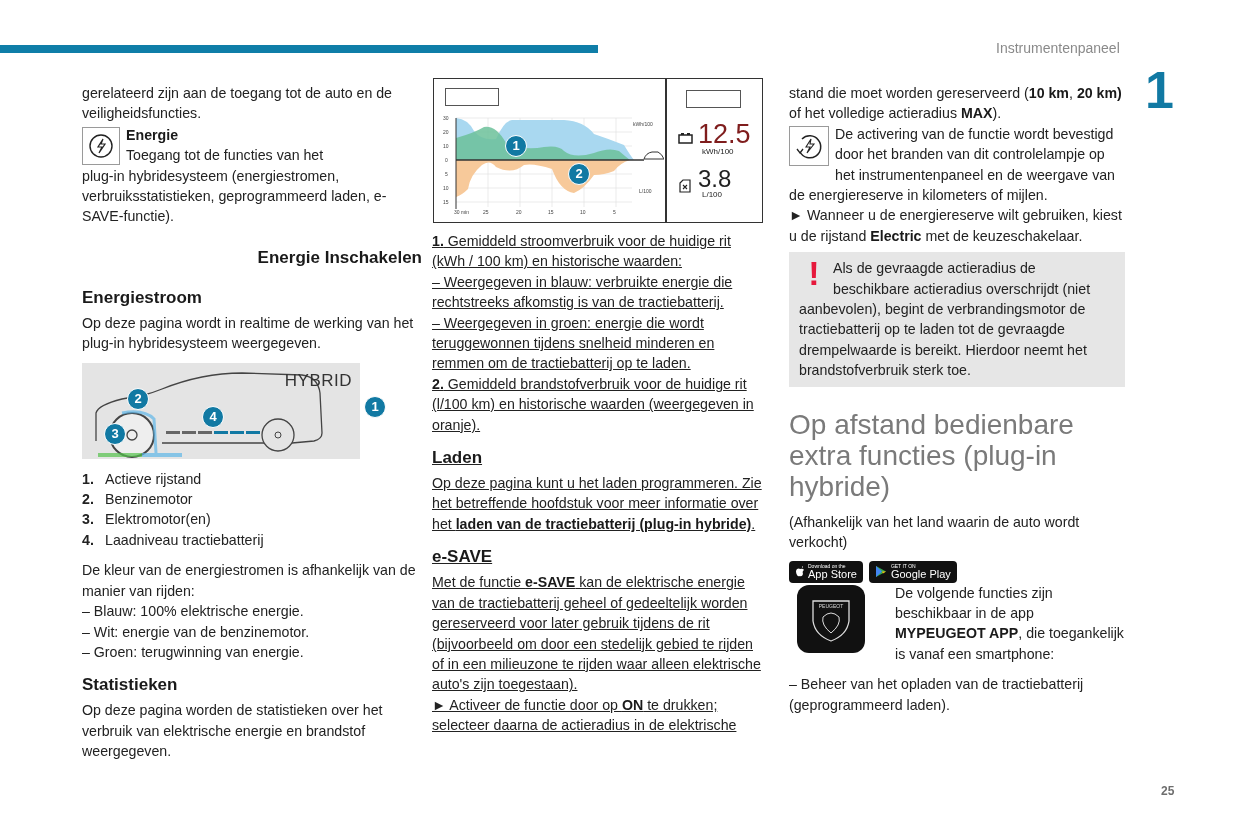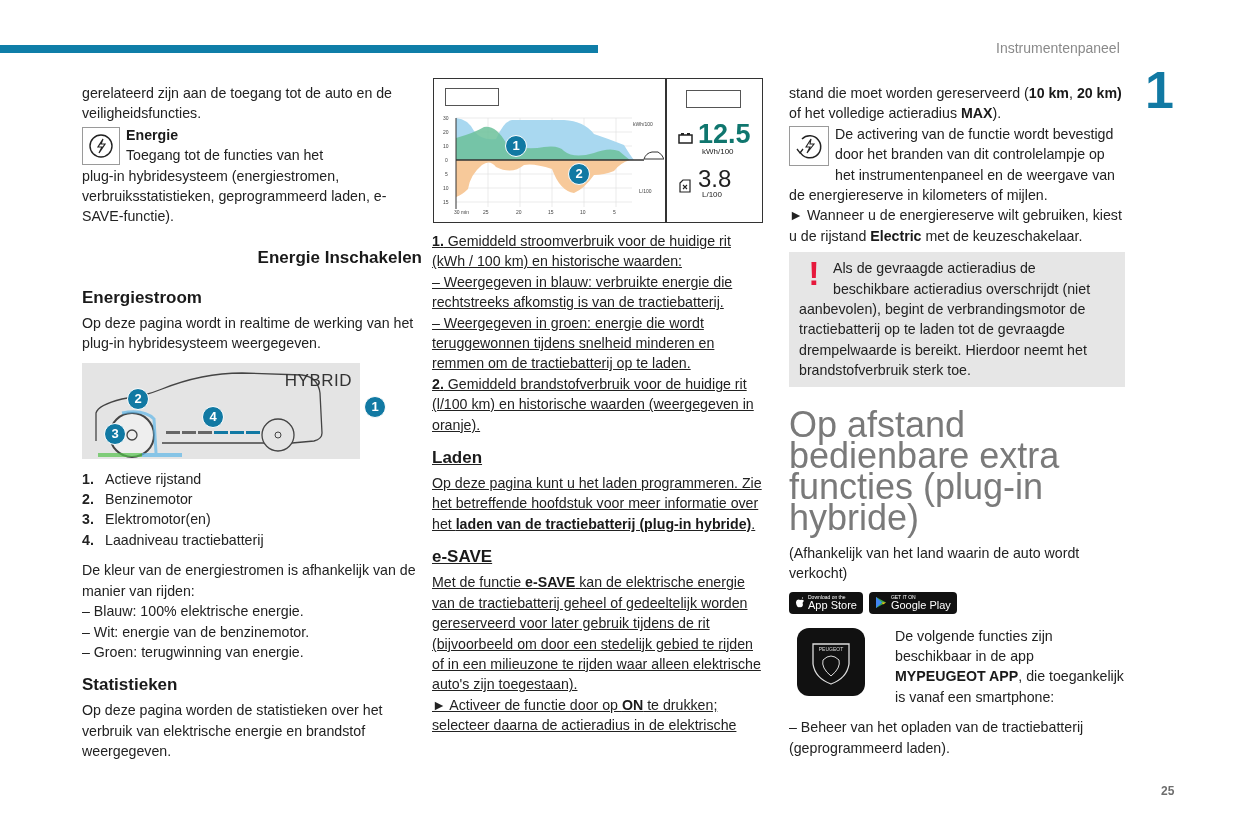--- a/index.html
+++ b/index.html
@@ -10,21 +10,21 @@
   .chapter-num { position:absolute; left:1145px; top:64px; font-size:52px; font-weight:bold; color:#1179a3; line-height:1; }
   .page-num { position:absolute; left:1161px; top:784px; font-size:12px; font-weight:bold; color:#6e6e6e; }
   .col { position:absolute; top:83px; font-size:14.2px; line-height:20.4px; }
   .col1 { left:82px; width:340px; }
   .col2 { left:432px; width:334px; }
   .col3 { left:789px; width:336px; }
   p { margin:0; }
   b { font-weight:bold; color:#1a1a1a; }
   .h1 { font-size:17px; font-weight:bold; margin:16px 0 14px 0; line-height:30px; color:#1a1a1a;text-align:right; }
   .h2 { font-size:17px; font-weight:bold; margin:8px 0 4px 0; line-height:22px; color:#1a1a1a; }
-  .h-grey { font-size:36px; color:#7a7a7a; line-height:31px; margin:22px 0 10px 0; }
+  .h-grey { font-size:28px; color:#7a7a7a; line-height:31px; margin:22px 0 10px 0; }
   .iconbox { float:left; width:38px; height:38px; border:1px solid #9a9a9a; margin:2px 6px 0 0; display:flex; align-items:center; justify-content:center; box-sizing:border-box; }
   .numlist div { display:flex; }
   .numlist .n { width:23px; font-weight:bold; }
   .warn { background:#e6e6e6; padding:6px 10px 6px 10px; margin:6px 0 0 0; }
   .warn .bang { float:left; width:30px; height:30px; color:#e6193c; font-size:34px; font-weight:bold; line-height:30px; text-align:center; margin-right:4px; }
   .diagram { background:#e4e4e4; width:278px; height:96px; position:relative; margin:9px 0 10px 0; }
   .badge { position:absolute; width:20px; height:20px; border-radius:50%; background:#1179a3; color:#fff; font-size:13px; font-weight:bold; text-align:center; line-height:20px; border:1.5px solid #fff; }
   .hybrid-label { position:absolute; right:8px; top:8px; font-size:17px; color:#333; letter-spacing:0.5px; }
   .chartbox { position:absolute; left:433px; top:78px; width:330px; height:145px; border:1.5px solid #333; box-sizing:border-box; }
   .chartbox .div { position:absolute; left:231px; top:0; width:1.5px; height:100%; background:#333; }
@@ -154,21 +154,21 @@
   </svg>
   <span class="badge" style="left:71px;top:56px;">1</span>
   <span class="badge" style="left:134px;top:84px;">2</span>
   <div class="div"></div>
   <div class="smallrect" style="left:252px;top:11px;width:53px;height:16px;"></div>
   <svg width="16" height="12" style="position:absolute;left:244px;top:53px;">
       <rect x="1" y="3" width="13" height="8" fill="none" stroke="#222" stroke-width="1.5"></rect>
       <rect x="3" y="1" width="3" height="2" fill="#222"></rect>
       <rect x="9" y="1" width="3" height="2" fill="#222"></rect>
     </svg>
-  <span style="position:absolute;left:264px;top:40px;font-size:27px;color:#0f766e;font-weight:bold;">12.5</span>
+  <span style="position:absolute;left:264px;top:40px;font-size:27px;color:#7f1d1d;">12.5</span>
   <span style="position:absolute;left:268px;top:68px;font-size:8px;color:#222;">kWh/100</span>
   <svg width="14" height="14" style="position:absolute;left:244px;top:100px;">
       <path d="M2 4 L5 1 L12 1 L12 13 L2 13 Z" fill="none" stroke="#222" stroke-width="1.2"></path>
       <path d="M5 6 L9 10 M9 6 L5 10" stroke="#222" stroke-width="1.1"></path>
     </svg>
   <span style="position:absolute;left:264px;top:86px;font-size:24px;color:#222;">3.8</span>
   <span style="position:absolute;left:268px;top:111px;font-size:8px;color:#222;">L/100</span>
 </div>
 
 <div class="col col2" style="top:231px;text-decoration:underline;">
@@ -217,21 +217,21 @@
           <path d="M1 1 L11 6.5 L1 12 Z" fill="#34a853"></path>
           <path d="M1 1 L7 6.5 L1 12 Z" fill="#4285f4"></path>
           <path d="M7 6.5 L11 6.5 L8 8.5 Z" fill="#fbbc05"></path>
         </svg>
       <span>
           <span class="small">GET IT ON</span>
           <span class="big">Google Play</span>
         </span>
     </span>
   </div>
-  <div style="margin-top:12px;padding-left:8px;">
+  <div style="padding-left:8px;">
     <div class="appicon">
       <svg width="44" height="48" viewBox="0 0 44 48">
           <path d="M4 6 L40 6 L40 26 Q38 40 22 46 Q6 40 4 26 Z" fill="none" stroke="#ddd" stroke-width="1.3"></path>
           <text x="22" y="13" font-size="5" fill="#ddd" text-anchor="middle" font-family="Liberation Sans, sans-serif">PEUGEOT</text>
           <path d="M14 22 Q22 14 30 22 Q32 30 22 38 Q12 30 14 22 Z" fill="none" stroke="#ddd" stroke-width="1"></path>
         </svg>
     </div>
     <p><span>De volgende functies zijn beschikbaar in de app </span><b>MYPEUGEOT APP</b><span>, die toegankelijk is vanaf een smartphone:</span></p>
   </div>
   <p style="clear:both;padding-top:10px;">–  Beheer van het opladen van de tractiebatterij (geprogrammeerd laden).</p>

